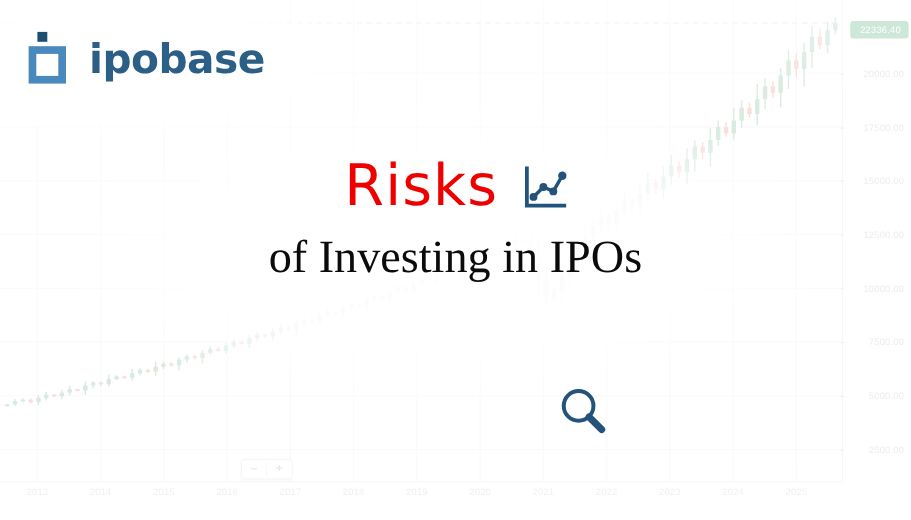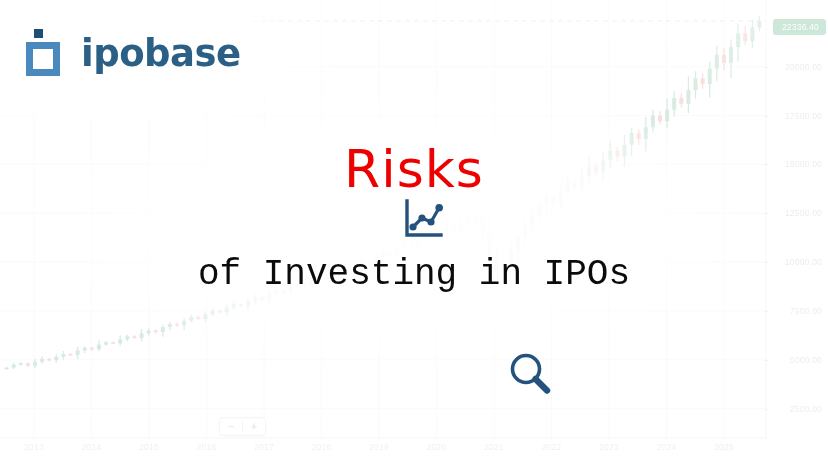--- a/index.html
+++ b/index.html
@@ -104,34 +104,34 @@
 
   
   #headline{
     position:absolute;left:0;top:143px;width:828px;
     text-align:center;
   }
   #line1{
     font-family:"DejaVu Sans", sans-serif;
     font-size:52px;line-height:1;
     white-space:nowrap;
-    display:flex;align-items:center;justify-content:flex-start;gap:0;flex-direction:column;
+    display:flex;align-items:center;justify-content:center;gap:0;
   }
   #line1 .w{padding:0 2px;}
   .w-risks{color:#ef0000;letter-spacing:1px;}
   .w-and{color:#111111;}
   .w-rewards{color:#0a8a18;letter-spacing:0px;}
   #chart-icon{
     width:44px;height:44px;margin-left:18px;flex:0 0 auto;
     position:relative;top:2px;
   }
   #line2{
     margin-top:18px;
-    font-family:Liberation Mono, monospace;
-    font-size:36px;line-height:1;color:#0b0b0b;
+    font-family:Liberation Serif, serif;
+    font-size:42px;line-height:1;color:#0b0b0b;
     white-space:nowrap;
   }
   #search-icon{
     position:absolute;left:505px;top:349px;width:52px;height:52px;
   }
 </style>
 </head>
 <body>
 
 <div id="stage">

